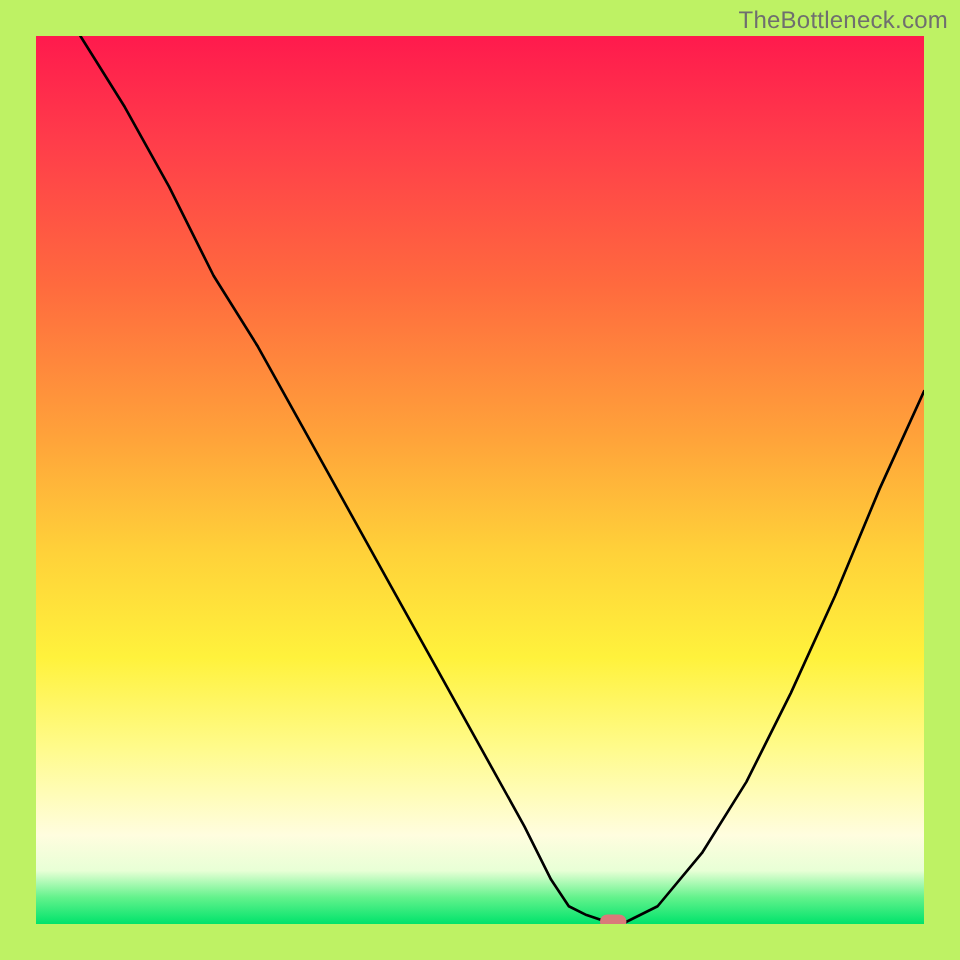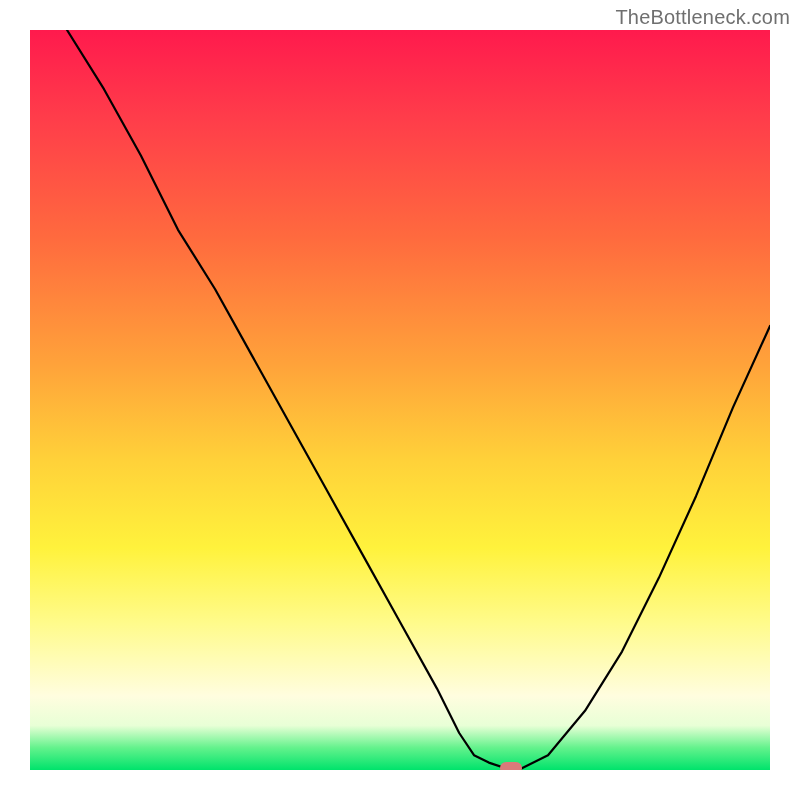--- a/index.html
+++ b/index.html
@@ -8,21 +8,21 @@
     width: 800px;
     height: 800px;
     background: #000;
     overflow: hidden;
     font-family: Arial, Helvetica, sans-serif;
   }
   .frame {
     position: relative;
     width: 800px;
     height: 800px;
-    background: #ffffff;
+    background: #bef264;
   }
   .plot-area {
     position: absolute;
     left: 30px;
     top: 30px;
     width: 740px;
     height: 740px;
     
     background: linear-gradient(to bottom,
       #ff1a4d 0%,

